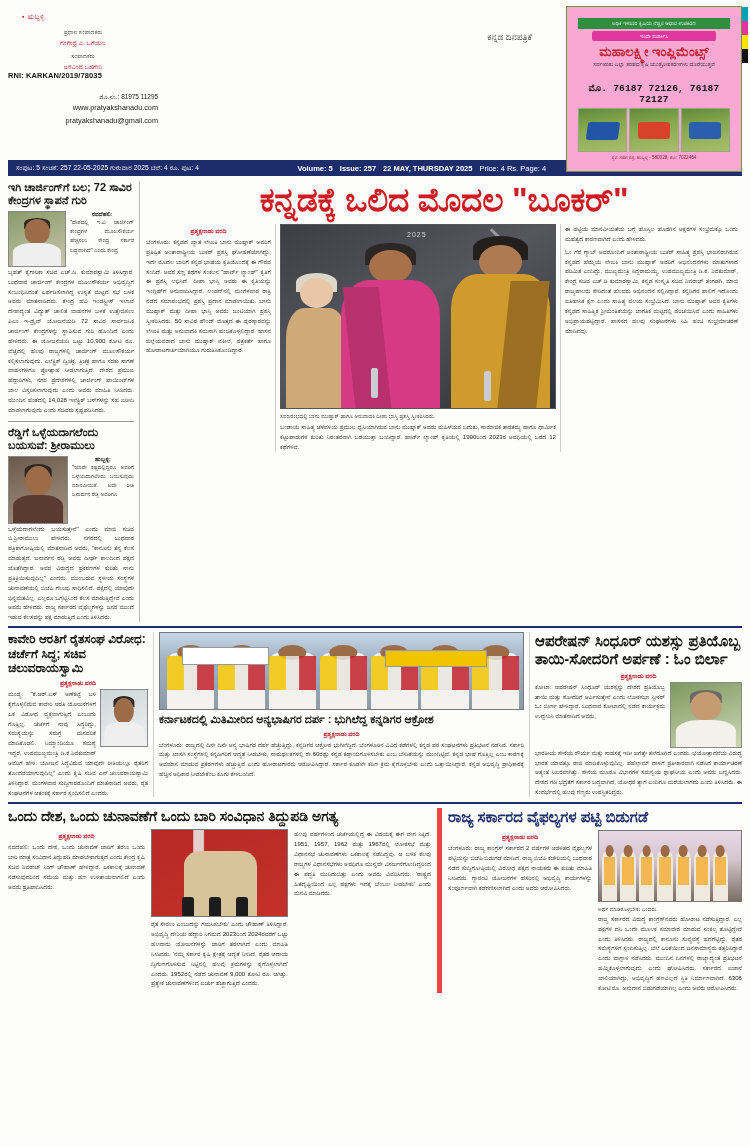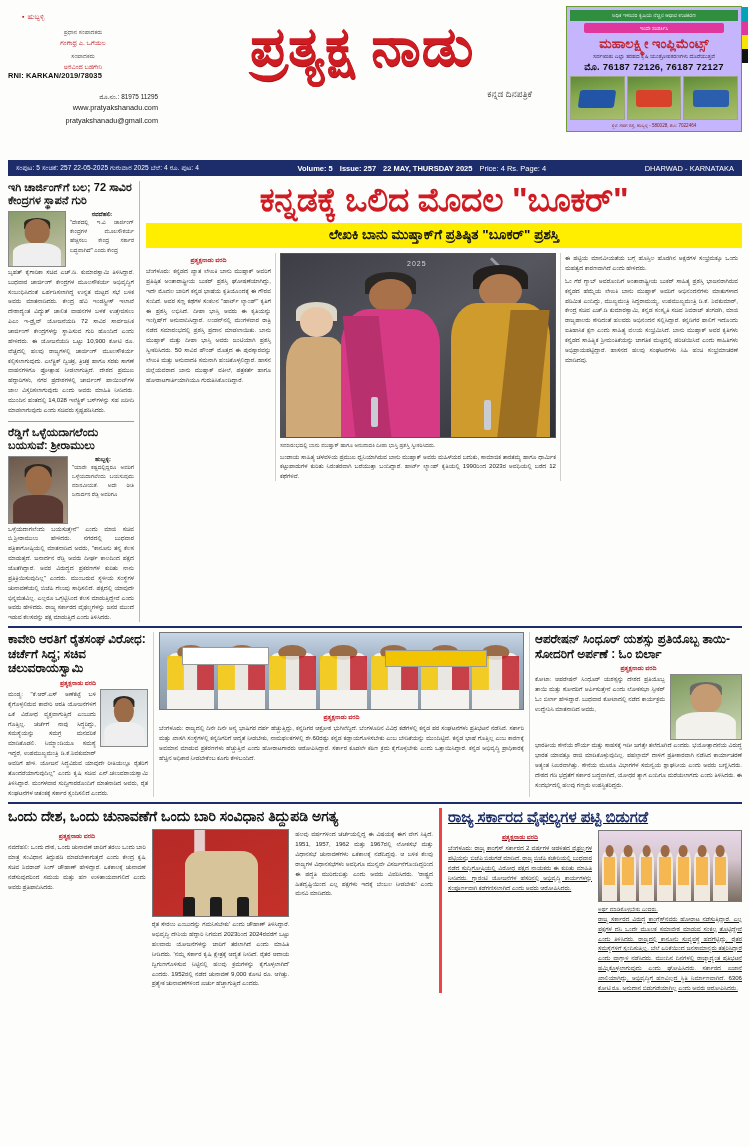--- a/index.html
+++ b/index.html
@@ -29,26 +29,26 @@
   .logo {
     font-family:"Liberation Sans", sans-serif;
     font-size:54px; font-weight:bold; color:#cf1b22;
     letter-spacing:1px; line-height:1.05;
     text-shadow:0.5px 0.5px 0 #a8131a;
   }
   .logo-sub-kn { font-size:9px; color:#333; margin-top:14px; text-align:right; padding-right:34px; }
   .logo-sub-en { font-size:8px; color:#222; letter-spacing:.3px; margin-top:2px; font-weight:bold; }
 
   .mh-right { width:176px; }
-  .ad-box { border:1px solid #6d9b31; background:#c4b5fd; padding:3px; position:relative; }
+  .ad-box { border:1px solid #6d9b31; background:#f9a8d4; padding:11px; position:relative; }
   .ad-l1 { background:#2f8f3e; color:#fff; font-size:5.4px; text-align:center; padding:2px 1px; }
   .ad-l2 { background:#e0379c; color:#fff; font-size:5.2px; text-align:center; padding:1.5px 1px; margin:2px 14px; border-radius:2px;}
   .ad-title { color:#c0202a; font-size:13px; font-weight:bold; text-align:center; margin:3px 0 1px; }
   .ad-l3 { font-size:5.6px; text-align:center; color:#222; }
-  .ad-phone { font-size:9.5px; font-weight:bold; text-align:center; color:#111; margin-top:1px; letter-spacing:.2px;}
+  .ad-phone { font-size:9.5px; font-weight:bold; text-align:center; color:#111; margin-top:15px; letter-spacing:.2px;font-family:Liberation Mono, monospace;}
   .ad-imgs { display:flex; gap:2px; margin-top:3px; }
   .ad-img { flex:1; height:44px; border:1px solid #9aa87a; position:relative; overflow:hidden;
             background:linear-gradient(170deg,#5f8a3a 0%,#87a84e 40%,#a8bd6d 100%); }
   .ad-img .impl { position:absolute; left:16%; top:30%; width:68%; height:42%; border-radius:3px; }
   .ad-img.i1 .impl { background:#2255a6; transform:skewX(-8deg); }
   .ad-img.i2 .impl { background:#d8422a; }
   .ad-img.i3 .impl { background:#2b5fae; }
   .ad-foot { font-size:4.6px; text-align:center; color:#7a1d1d; margin-top:3px; }
   .ad-colorbar { position:absolute; right:-7px; top:0; width:6px; height:56px; }
   .ad-colorbar div { height:25%; }
@@ -145,22 +145,22 @@
   .rally { background:linear-gradient(180deg,#c8d6e5 0%,#9fb2c6 35%,#8e9aa6 100%); }
   .rally .p { position:absolute; bottom:0; width:13%; height:74%; background:#f4f2ee; border-radius:18% 18% 0 0;}
   .rally .p::before{ content:""; position:absolute; left:50%; top:-14%; transform:translateX(-50%);
       width:58%; height:26%; border-radius:50%; background:#9a6c47;}
   .rally .p::after{ content:""; position:absolute; left:0; top:6%; width:100%; height:60%;
       background:linear-gradient(90deg,#f2c400 0%,#f2c400 35%,#e8e5df 36%,#e8e5df 64%,#c0202a 65%,#c0202a 100%);
       opacity:.85;}
   .rally .placard{ position:absolute; background:#fff; border:1px solid #999; }
 
   .bottom { display:flex; margin-top:5px; border-top:2px solid #1d2d6b; padding-top:4px;}
-  .bottom .bl { flex:1; padding-right:6px; border-right:3px solid #ef4444;}
-  .bottom .br { width:300px; padding-left:6px;text-decoration:underline;}
+  .bottom .bl { flex:1; padding-right:6px; border-right:5px solid #ef4444;}
+  .bottom .br { width:300px; padding-left:6px;}
   .big-head-bl { font-size:14px; font-weight:bold; line-height:1.2; }
   .big-head-br { font-size:15px; font-weight:bold; color:#1d2d6b; line-height:1.2; }
 
   .subcols { display:flex; margin-top:4px; gap:6px; }
   .subcols > div { flex:1; }
 
   .press-photo { background:linear-gradient(160deg,#8d3a3a,#c85a4a); position:relative; overflow:hidden; border:1px solid #777;}
   .press-photo .banner{ position:absolute; inset:0; background:linear-gradient(90deg,#c3231f 0%,#c3231f 30%,#fff 31%,#fff 38%,#c3231f 39%,#c3231f 100%); opacity:.75;}
   .press-photo .man{ position:absolute; left:24%; bottom:0; width:54%; height:76%; background:#d8c49a; border-radius:22% 22% 0 0;}
   .press-photo .face{ position:absolute; left:50%; bottom:34%; transform:translateX(-50%); width:32%; height:34%; background:#c59467; border-radius:48%;}
@@ -186,21 +186,20 @@
       <div class="mh-person">ಅರವಿಂದ ಬಡಗೇರಿ</div>
       <div class="mh-rni">RNI: KARKAN/2019/78035</div>
       <div class="mh-contact">
         <div class="tiny">ಮೊ.ನಂ.: 81975 11295</div>
         <div>www.pratyakshanadu.com</div>
         <div>pratyakshanadu@gmail.com</div>
       </div>
     </div>
 
     <div class="mh-center">
-      <div class="logo">ಪ್ರತ್ಯಕ್ಷ ನಾಡು</div>
       <div class="logo-sub-kn">ಕನ್ನಡ ದಿನಪತ್ರಿಕೆ</div>
     </div>
 
     <div class="mh-right">
       <div class="ad-box">
         <div class="ad-colorbar">
           <div style="background:#00a2b5"></div>
             <div style="background:#e0379c"></div>
           <div style="background:#f7e400"></div>
             <div style="background:#111"></div>
@@ -274,21 +273,20 @@
             <div class="body-text" style="font-size:5.6px;">"ಯಾರೇ ಕಷ್ಟದಲ್ಲಿದ್ದರೂ ಅವರಿಗೆ ಒಳ್ಳೆಯದಾಗಲೆಂದು ಬಯಸುವುದು ಮಾನವೀಯತೆ. ಅದೇ ರೀತಿ ಜನಾರ್ದನ ರೆಡ್ಡಿ ಅವರಿಗೂ</div>
           </div>
         </div>
         <div class="body-text">ಒಳ್ಳೆಯದಾಗಲೆಂದು ಬಯಸುತ್ತೇನೆ" ಎಂದು ಮಾಜಿ ಸಚಿವ ಬಿ.ಶ್ರೀರಾಮುಲು ಹೇಳಿದರು. ನಗರದಲ್ಲಿ ಬುಧವಾರ ಪತ್ರಿಕಾಗೋಷ್ಠಿಯಲ್ಲಿ ಮಾತನಾಡಿದ ಅವರು, "ಕಾನೂನು ತನ್ನ ಕೆಲಸ ಮಾಡುತ್ತದೆ. ಜನಾರ್ದನ ರೆಡ್ಡಿ ಅವರು ದೀರ್ಘ ಕಾಲದಿಂದ ಪಕ್ಷದ ಜೊತೆಗಿದ್ದಾರೆ. ಅವರ ವಿರುದ್ಧದ ಪ್ರಕರಣಗಳ ಕುರಿತು ನಾನು ಪ್ರತಿಕ್ರಿಯಿಸುವುದಿಲ್ಲ" ಎಂದರು. ಮುಂಬರುವ ಸ್ಥಳೀಯ ಸಂಸ್ಥೆಗಳ ಚುನಾವಣೆಯಲ್ಲಿ ಬಿಜೆಪಿ ಗೆಲುವು ಸಾಧಿಸಲಿದೆ. ಪಕ್ಷದಲ್ಲಿ ಯಾವುದೇ ಭಿನ್ನಮತವಿಲ್ಲ. ಎಲ್ಲರೂ ಒಗ್ಗಟ್ಟಿನಿಂದ ಕೆಲಸ ಮಾಡುತ್ತಿದ್ದೇವೆ ಎಂದು ಅವರು ಹೇಳಿದರು. ರಾಜ್ಯ ಸರ್ಕಾರದ ವೈಫಲ್ಯಗಳನ್ನು ಜನರ ಮುಂದೆ ಇಡುವ ಕೆಲಸವನ್ನು ಪಕ್ಷ ಮಾಡುತ್ತಿದೆ ಎಂದು ತಿಳಿಸಿದರು.</div>
       </div>
     </div>
 
     <div class="col-main">
 
       <div class="banner-head">ಕನ್ನಡಕ್ಕೆ ಒಲಿದ ಮೊದಲ "ಬೂಕರ್"</div>
-      <div class="yellow-strip">ಲೇಖಕಿ ಬಾನು ಮುಷ್ತಾಕ್‌ಗೆ ಪ್ರತಿಷ್ಠಿತ "ಬೂಕರ್" ಪ್ರಶಸ್ತಿ</div>
 
       <div class="three-col">
         <div class="tc first">
           <div class="byline">ಪ್ರತ್ಯಕ್ಷನಾಡು ವರದಿ</div>
           <div class="body-text">ಬೆಂಗಳೂರು: ಕನ್ನಡದ ಖ್ಯಾತ ಲೇಖಕಿ ಬಾನು ಮುಷ್ತಾಕ್ ಅವರಿಗೆ ಪ್ರತಿಷ್ಠಿತ ಅಂತಾರಾಷ್ಟ್ರೀಯ ಬುಕರ್ ಪ್ರಶಸ್ತಿ ಘೋಷಣೆಯಾಗಿದ್ದು, ಇದೇ ಮೊದಲ ಬಾರಿಗೆ ಕನ್ನಡ ಭಾಷೆಯ ಕೃತಿಯೊಂದಕ್ಕೆ ಈ ಗೌರವ ಸಂದಿದೆ. ಅವರ ಸಣ್ಣ ಕಥೆಗಳ ಸಂಕಲನ "ಹಾರ್ಟ್ ಲ್ಯಾಂಪ್" ಕೃತಿಗೆ ಈ ಪ್ರಶಸ್ತಿ ಲಭಿಸಿದೆ. ದೀಪಾ ಭಾಸ್ತಿ ಅವರು ಈ ಕೃತಿಯನ್ನು ಇಂಗ್ಲಿಷ್‌ಗೆ ಅನುವಾದಿಸಿದ್ದಾರೆ. ಲಂಡನ್‌ನಲ್ಲಿ ಮಂಗಳವಾರ ರಾತ್ರಿ ನಡೆದ ಸಮಾರಂಭದಲ್ಲಿ ಪ್ರಶಸ್ತಿ ಪ್ರದಾನ ಮಾಡಲಾಯಿತು. ಬಾನು ಮುಷ್ತಾಕ್ ಮತ್ತು ದೀಪಾ ಭಾಸ್ತಿ ಅವರು ಜಂಟಿಯಾಗಿ ಪ್ರಶಸ್ತಿ ಸ್ವೀಕರಿಸಿದರು. 50 ಸಾವಿರ ಪೌಂಡ್ ಮೊತ್ತದ ಈ ಪುರಸ್ಕಾರವನ್ನು ಲೇಖಕಿ ಮತ್ತು ಅನುವಾದಕಿ ಸಮನಾಗಿ ಹಂಚಿಕೊಳ್ಳಲಿದ್ದಾರೆ. ಹಾಸನ ಜಿಲ್ಲೆಯವರಾದ ಬಾನು ಮುಷ್ತಾಕ್ ವಕೀಲೆ, ಪತ್ರಕರ್ತೆ ಹಾಗೂ ಹೋರಾಟಗಾರ್ತಿಯಾಗಿಯೂ ಗುರುತಿಸಿಕೊಂಡಿದ್ದಾರೆ.</div>
         </div>
 
         <div class="tc mid">
           <div class="booker-photo">
             <div class="bp-chev"></div>
@@ -347,26 +345,27 @@
         <div class="p" style="left:2%"></div>
           <div class="p" style="left:16%"></div>
           <div class="p" style="left:30%"></div>
         <div class="p" style="left:44%"></div>
           <div class="p" style="left:58%"></div>
           <div class="p" style="left:72%"></div>
         <div class="p" style="left:86%"></div>
         <div class="placard" style="left:6%;top:18%;width:24%;height:24%;"></div>
         <div class="placard" style="left:62%;top:22%;width:28%;height:22%;background:#f2c400;"></div>
       </div>
+      <div class="kn-head" style="font-size:11px;margin-top:3px;">ಕರ್ನಾಟಕದಲ್ಲಿ ಮಿತಿಮೀರಿದ ಅನ್ಯಭಾಷಿಗರ ದರ್ಪ : ಭುಗಿಲೆದ್ದ ಕನ್ನಡಿಗರ ಆಕ್ರೋಶ</div>
       <div class="byline">ಪ್ರತ್ಯಕ್ಷನಾಡು ವರದಿ</div>
       <div class="body-text">ಬೆಂಗಳೂರು: ರಾಜ್ಯದಲ್ಲಿ ದಿನೇ ದಿನೇ ಅನ್ಯ ಭಾಷಿಗರ ದರ್ಪ ಹೆಚ್ಚುತ್ತಿದ್ದು, ಕನ್ನಡಿಗರ ಆಕ್ರೋಶ ಭುಗಿಲೆದ್ದಿದೆ. ಬೆಂಗಳೂರಿನ ವಿವಿಧ ಕಡೆಗಳಲ್ಲಿ ಕನ್ನಡ ಪರ ಸಂಘಟನೆಗಳು ಪ್ರತಿಭಟನೆ ನಡೆಸಿವೆ. ಸರ್ಕಾರಿ ಮತ್ತು ಖಾಸಗಿ ಸಂಸ್ಥೆಗಳಲ್ಲಿ ಕನ್ನಡಿಗರಿಗೆ ಆದ್ಯತೆ ನೀಡಬೇಕು, ನಾಮಫಲಕಗಳಲ್ಲಿ ಶೇ.60ರಷ್ಟು ಕನ್ನಡ ಕಡ್ಡಾಯಗೊಳಿಸಬೇಕು ಎಂಬ ಬೇಡಿಕೆಯನ್ನು ಮುಂದಿಟ್ಟಿವೆ. ಕನ್ನಡ ಭಾಷೆ ಗೊತ್ತಿಲ್ಲ ಎಂಬ ಕಾರಣಕ್ಕೆ ಅವಮಾನ ಮಾಡುವ ಪ್ರಕರಣಗಳು ಹೆಚ್ಚುತ್ತಿವೆ ಎಂದು ಹೋರಾಟಗಾರರು ಆರೋಪಿಸಿದ್ದಾರೆ. ಸರ್ಕಾರ ಕೂಡಲೇ ಕಠಿಣ ಕ್ರಮ ಕೈಗೊಳ್ಳಬೇಕು ಎಂದು ಒತ್ತಾಯಿಸಿದ್ದಾರೆ. ಕನ್ನಡ ಅಭಿವೃದ್ಧಿ ಪ್ರಾಧಿಕಾರಕ್ಕೆ ಹೆಚ್ಚಿನ ಅಧಿಕಾರ ನೀಡಬೇಕೆಂಬ ಕೂಗು ಕೇಳಿಬಂದಿದೆ.</div>
     </div>
 
     <div class="cell c3">
-      <div class="kn-head" style="font-size:12px;">ಆಪರೇಷನ್ ಸಿಂಧೂರ್ ಯಶಸ್ಸು ಪ್ರತಿಯೊಬ್ಬ ತಾಯಿ-ಸೋದರಿಗೆ ಅರ್ಪಣೆ : ಓಂ ಬಿರ್ಲಾ</div>
+      <div class="kn-head" style="font-size:15px;">ಆಪರೇಷನ್ ಸಿಂಧೂರ್ ಯಶಸ್ಸು ಪ್ರತಿಯೊಬ್ಬ ತಾಯಿ-ಸೋದರಿಗೆ ಅರ್ಪಣೆ : ಓಂ ಬಿರ್ಲಾ</div>
       <div class="byline">ಪ್ರತ್ಯಕ್ಷನಾಡು ವರದಿ</div>
       <div style="display:flex; gap:5px;">
         <div class="body-text" style="flex:1;">ಕೋಟಾ: ಆಪರೇಷನ್ ಸಿಂಧೂರ್ ಯಶಸ್ಸನ್ನು ದೇಶದ ಪ್ರತಿಯೊಬ್ಬ ತಾಯಿ ಮತ್ತು ಸೋದರಿಗೆ ಅರ್ಪಿಸುತ್ತೇನೆ ಎಂದು ಲೋಕಸಭಾ ಸ್ಪೀಕರ್ ಓಂ ಬಿರ್ಲಾ ಹೇಳಿದ್ದಾರೆ. ಬುಧವಾರ ಕೋಟಾದಲ್ಲಿ ನಡೆದ ಕಾರ್ಯಕ್ರಮ ಉದ್ದೇಶಿಸಿ ಮಾತನಾಡಿದ ಅವರು,</div>
         <div class="photo portrait" style="width:72px;height:66px;flex:none;">
           <div class="bg" style="background:linear-gradient(160deg,#7d9a5e,#cfd7b7)"></div>
           <div class="hair" style="background:#6d6a66;"></div>
             <div class="head" style="background:#c59b74;"></div>
           <div class="body" style="background:#f3f1ec;"></div>
         </div>
       </div>

